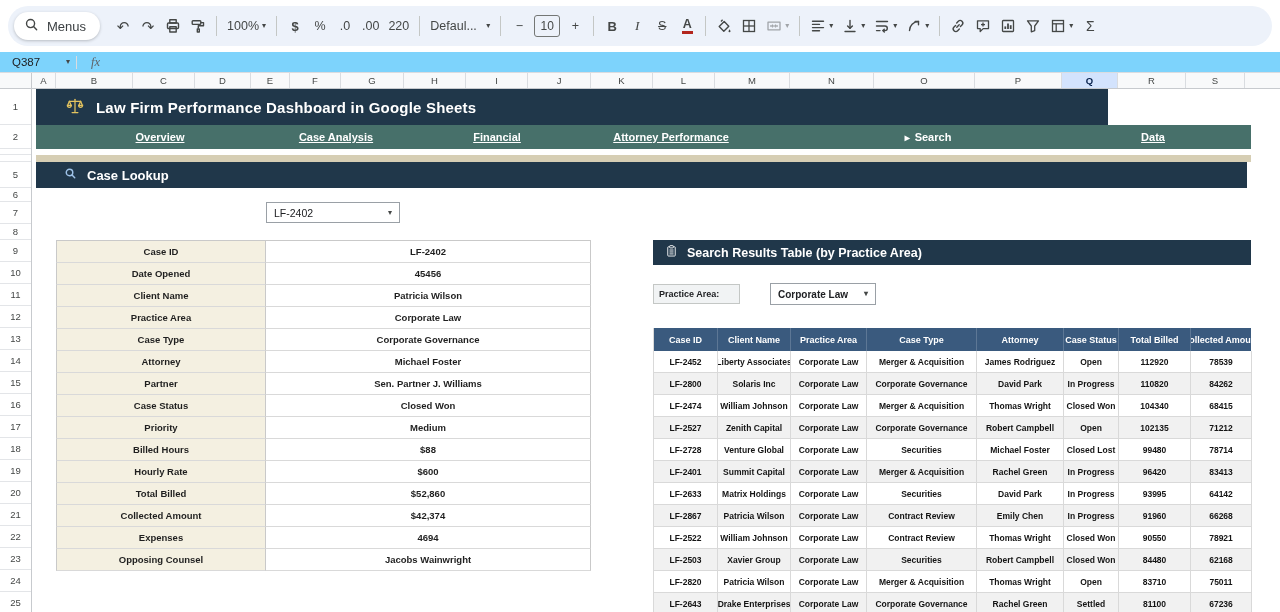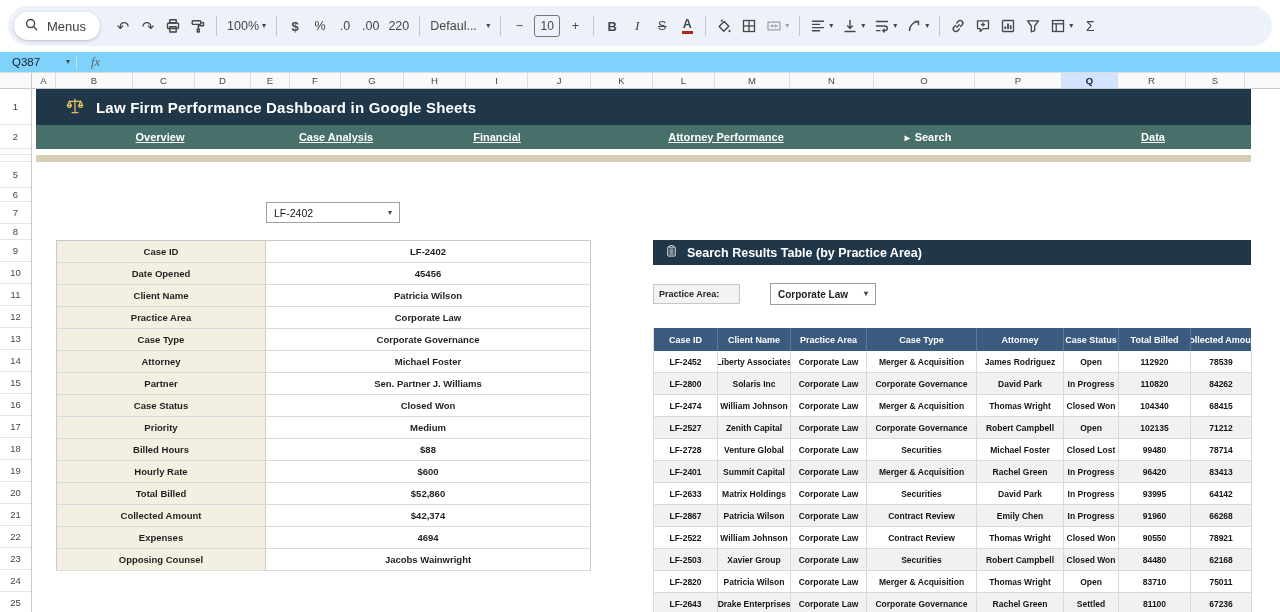--- a/index.html
+++ b/index.html
@@ -29,30 +29,30 @@
   .sheet{position:relative;width:1280px;height:540px}
   .corner{position:absolute;left:0;top:0;width:32px;height:16px;background:#f8f9fa;border-right:1px solid #c7cace;border-bottom:1px solid #c7cace;box-sizing:border-box;z-index:2}
   .colheads{position:absolute;left:32px;top:0;width:1248px;height:16px;display:flex;background:#f8f9fa;border-bottom:1px solid #c7cace;box-sizing:border-box}
   .colhead{height:15px;flex:none;display:flex;align-items:center;justify-content:center;font-size:9.5px;color:#444746;border-right:1px solid #d9dce0;box-sizing:border-box;cursor:pointer}
   .colhead.sel{background:#d3e3fd;color:#041e49;font-weight:bold}
   .gutter{position:absolute;left:0;top:16px;width:32px;height:524px;background:#fff;border-right:1px solid #c7cace;box-sizing:border-box;overflow:hidden}
   .rowhead{display:flex;align-items:center;justify-content:center;font-size:9.5px;color:#444746;border-bottom:1px solid #e3e5e8;box-sizing:border-box;overflow:hidden;cursor:pointer}
   .grid{position:absolute;left:32px;top:16px;width:1248px;height:524px;overflow:hidden;background:#fff}
   .grid>div{position:absolute;box-sizing:border-box}
   
-  .titlebar{left:4px;top:0;width:1215px;height:36px;background:#20374a;color:#fff;display:flex;align-items:center;gap:12px;padding-left:30px;font-size:15px;font-weight:bold;letter-spacing:.2px}
+  .titlebar{left:4px;top:0;width:1072px;height:36px;background:#20374a;color:#fff;display:flex;align-items:center;gap:12px;padding-left:30px;font-size:15px;font-weight:bold;letter-spacing:.2px}
   .navbar{left:4px;top:36px;width:1215px;height:24px;background:#47706a}
   .navitem{position:absolute;top:0;height:24px;display:inline-flex;align-items:center;gap:5px;transform:translateX(-50%);color:#fff;font-size:11px;font-weight:bold;text-decoration:underline;white-space:nowrap;cursor:pointer}
   .navitem .mark{display:none;font-size:10px}
   .navitem.active{text-decoration:none}
   .navitem.active .mark{display:inline}
   .navbar a:nth-of-type(1){left:124px}
   .navbar a:nth-of-type(2){left:300px}
   .navbar a:nth-of-type(3){left:461px}
-  .navbar a:nth-of-type(4){left:690px}
+  .navbar a:nth-of-type(4){left:635px}
   .navbar a:nth-of-type(5){left:892px}
   .navbar a:nth-of-type(6){left:1117px}
   .tanstrip{left:4px;top:66px;width:1215px;height:7px;background:#d6ceb4}
   .lookupbar{left:4px;top:73px;width:1211px;height:26px;background:#20374a;color:#fff;display:flex;align-items:center;gap:10px;padding-left:28px;font-size:13px;font-weight:bold}
   .searchlabel{left:24px;top:113px;width:210px;height:22px;display:flex;align-items:center;font-size:12px;font-weight:bold;color:#000}
   .searchdrop{left:234px;top:113px;width:134px;height:21px;background:#fff;border:1px solid #9aa0a6;display:flex;align-items:center;justify-content:space-between;padding:0 7px;font-size:10.5px;color:#202124;cursor:pointer}
   .dcaret{font-size:8px;color:#444746;line-height:1}
   .dtable{left:24px;top:151px;width:535px;border-top:1px solid #c9c9c9}
   .frow{display:flex;height:22px}
   .flabel{width:210px;background:#f4f0e1;display:flex;align-items:center;justify-content:center;font-size:9.5px;font-weight:bold;color:#1f1f1f;border-left:1px solid #c9c9c9;border-right:1px solid #c9c9c9;border-bottom:1px solid #d9d9d9;box-sizing:border-box;white-space:nowrap;overflow:hidden}
@@ -340,20 +340,27 @@
           <span>Search</span>
         </a>
 
         <a class="navitem">
           <span>Data</span>
         </a>
       </div>
 
     <div class="tanstrip"></div>
 
+    <div class="lookupbar">
+      <span><svg width="13" height="13" viewBox="0 0 16 16" fill="none" stroke="#9fc3e8" stroke-width="1.8" stroke-linecap="round">
+            <circle cx="6.8" cy="6.8" r="4"></circle>
+            <line x1="9.9" y1="9.9" x2="13.2" y2="13.2"></line>
+          </svg></span>
+      <span>Case Lookup</span>
+    </div>
 
     <div class="searchdrop">
       <span>LF-2402</span>
       <span class="dcaret">▾</span>
     </div>
 
     <div class="dtable">
 
         <div class="frow">
           <div class="flabel">Case ID</div>

